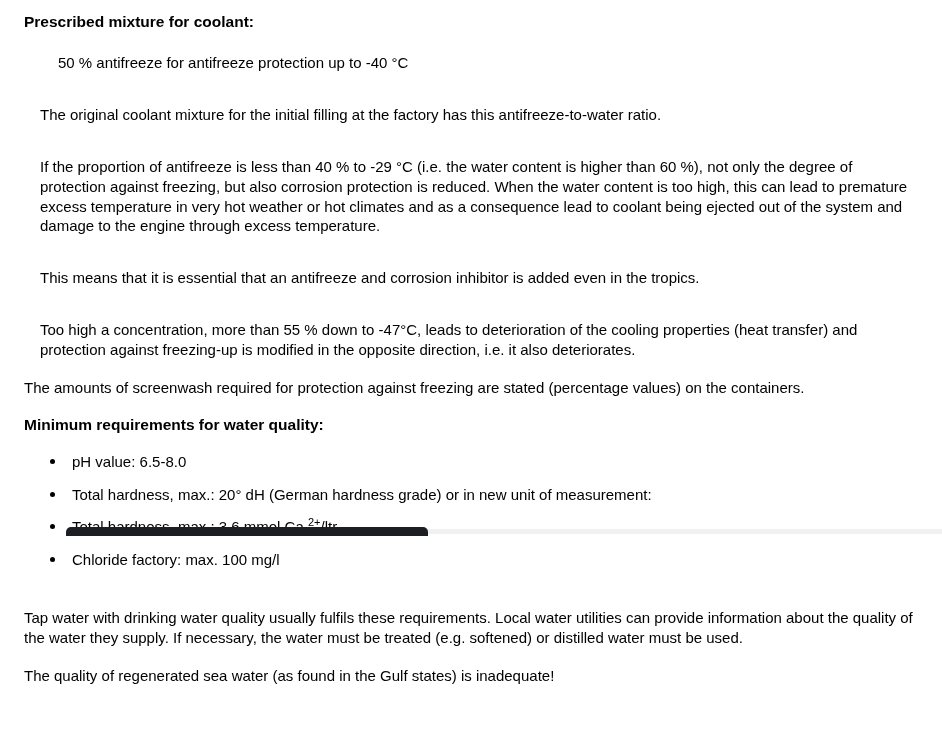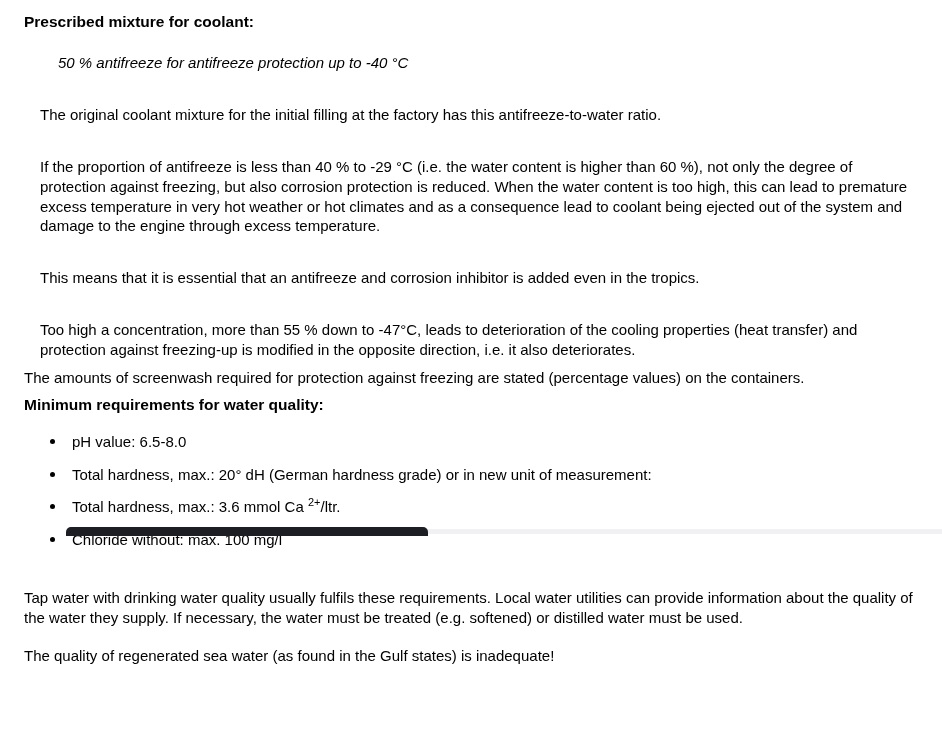--- a/index.html
+++ b/index.html
@@ -15,27 +15,26 @@
     width: 942px; height: 534px;
     padding: 12px 22px 0 24px;
     font-size: 15px;
     line-height: 1.32;
   }
   .heading {
     font-weight: bold;
     font-size: 15.5px;
   }
   .spec-line {
-    font-style: italic;
     margin-left: 34px;
     margin-top: 21px;
   }
   .para { margin-top: 11px; }
   .indent1 { margin-left: 16px; margin-top: 32px; }
-  .gap-lg { margin-top: 8px; }
+  .gap-lg { margin-top: 18px; }
   .bullet-list {
     list-style: none;
     margin-top: 16px;
     margin-left: 24px;
   }
   .bullet-list li {
     position: relative;
     padding-left: 24px;
     margin-bottom: 13px;
   }
@@ -86,21 +85,21 @@
   <p class="para indent1">Too high a concentration, more than 55 % down to -47°C, leads to deterioration of the cooling properties (heat transfer) and protection against freezing-up is modified in the opposite direction, i.e. it also deteriorates.</p>
 
   <p class="para gap-lg">The amounts of screenwash required for protection against freezing are stated (percentage values) on the containers.</p>
 
   <div class="heading gap-lg">Minimum requirements for water quality:</div>
 
   <ul class="bullet-list">
     <li>pH value: 6.5-8.0</li>
     <li>Total hardness, max.: 20° dH (German hardness grade) or in new unit of measurement:</li>
     <li><span>Total hardness, max.: 3.6 mmol Ca </span><sup class="chem">2+</sup><span>/ltr.</span></li>
-    <li>Chloride without: max. 100 mg/l</li>
+    <li>Chloride factory: max. 100 mg/l</li>
   </ul>
 
   <p class="closing-1">Tap water with drinking water quality usually fulfils these requirements. Local water utilities can provide information about the quality of the water they supply. If necessary, the water must be treated (e.g. softened) or distilled water must be used.</p>
 
   <p class="closing-2">The quality of regenerated sea water (as found in the Gulf states) is inadequate!</p>
 
   <div class="bottom-shadow"></div>
   <div class="dock-bar"></div>
 
 </div>

